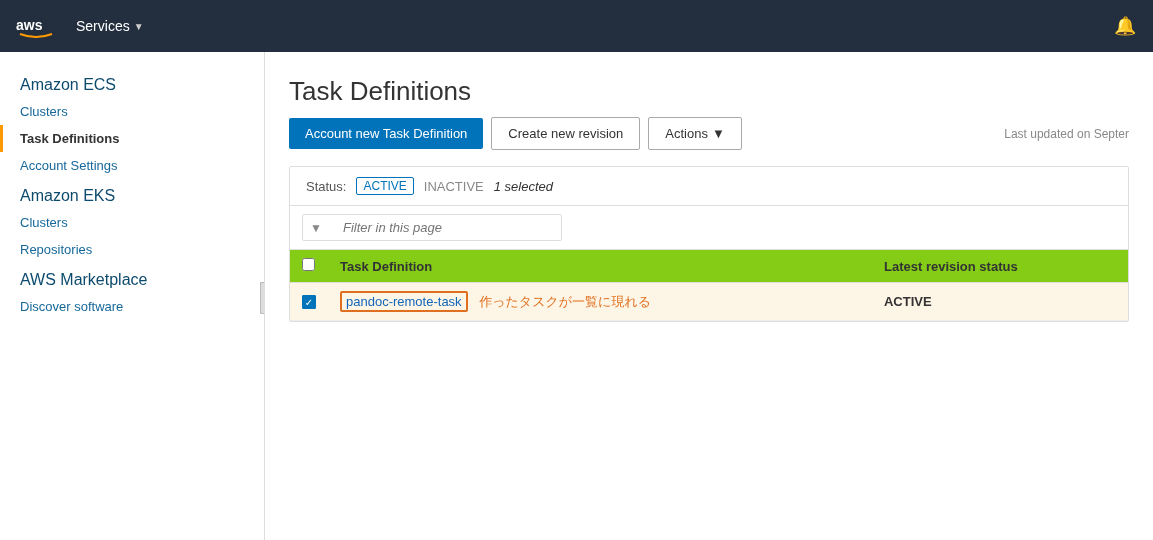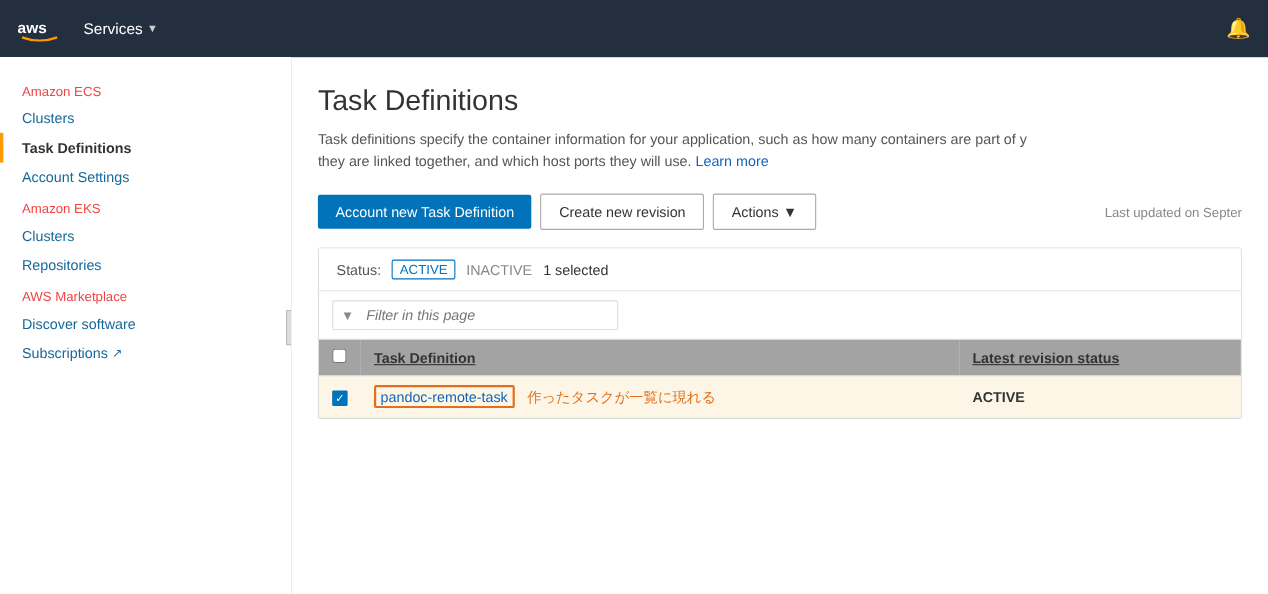--- a/index.html
+++ b/index.html
@@ -50,22 +50,22 @@
     .sidebar {
       width: 265px;
       flex-shrink: 0;
       background: #fff;
       border-right: 1px solid #ddd;
       padding: 16px 0;
       overflow-y: auto;
       position: relative;
     }
     .sidebar-section-header {
-      color: #ef4444;
-      font-size: 12px;
+      color: #0c4a6e;
+      font-size: 16px;
       padding: 8px 20px 4px 20px;
       text-transform: none;
       font-weight: normal;
     }
     .sidebar-item {
       padding: 6px 20px;
       cursor: pointer;
       font-size: 13px;
       color: #16689a;
       display: flex;
@@ -185,63 +185,62 @@
       border: 1px solid #0073bb;
       color: #0073bb;
       border-radius: 2px;
       padding: 1px 6px;
       font-size: 12px;
     }
     .status-inactive {
       color: #888;
       cursor: pointer;
     }
-    .status-selected { color: #333; }
+    .status-selected { color: #333; font-style: italic; }
 
     .filter-bar {
       padding: 8px 12px;
       border-bottom: 1px solid #ddd;
       background: #fff;
     }
     .filter-input-wrap {
       position: relative;
       display: inline-flex;
       align-items: center;
     }
     .filter-icon {
       position: absolute;
       left: 8px;
       color: #888;
       font-size: 12px;
     }
     .filter-input {
       border: 1px solid #ddd;
-      padding: 5px 10px 5px 30px;
+      padding: 5px 10px 5px 40px;
       font-size: 13px;
       color: #aaa;
       font-style: italic;
       width: 260px;
       outline: none;
       border-radius: 2px;
     }
 
     .table {
       width: 100%;
       border-collapse: collapse;
       background: #fff;
     }
     .table th {
-      background: #a3a3a3;
+      background: #84cc16;
       text-align: left;
       padding: 8px 12px;
       font-size: 13px;
       font-weight: bold;
       color: #333;
       border-bottom: 1px solid #ddd;
-      text-decoration: underline;
     }
     .table td {
       padding: 8px 12px;
       font-size: 13px;
       border-bottom: 1px solid #eee;
       color: #333;
     }
     .table tr.highlighted {
       background: #fdf5e6;
     }
@@ -310,34 +309,26 @@
     <div class="sidebar-item active">Task Definitions</div>
     <div class="sidebar-item plain">Account Settings</div>
 
     <div class="sidebar-section-header">Amazon EKS</div>
     <div class="sidebar-item plain">Clusters</div>
 
     <div class="sidebar-item plain">Repositories</div>
 
     <div class="sidebar-section-header">AWS Marketplace</div>
     <div class="sidebar-item plain">Discover software</div>
-    <div class="sidebar-item plain">
-      Subscriptions <span class="external-icon">↗</span>
-    </div>
 
     <div class="sidebar-collapse-btn">‹</div>
   </aside>
 
   <main class="main-content">
     <h1 class="page-title">Task Definitions</h1>
-    <p class="page-description">
-      <span>Task definitions specify the container information for your application, such as how many containers are part of y</span><br>
-      <span>they are linked together, and which host ports they will use. </span>
-      <a href="#">Learn more</a>
-    </p>
 
     <div class="action-bar">
       <button class="btn-primary">Account new Task Definition</button>
       <button class="btn-secondary">
         <span>Create new revision</span>
       </button>
       <button class="btn-secondary">
         <span>Actions</span>
         <span>▼</span>
       </button>

